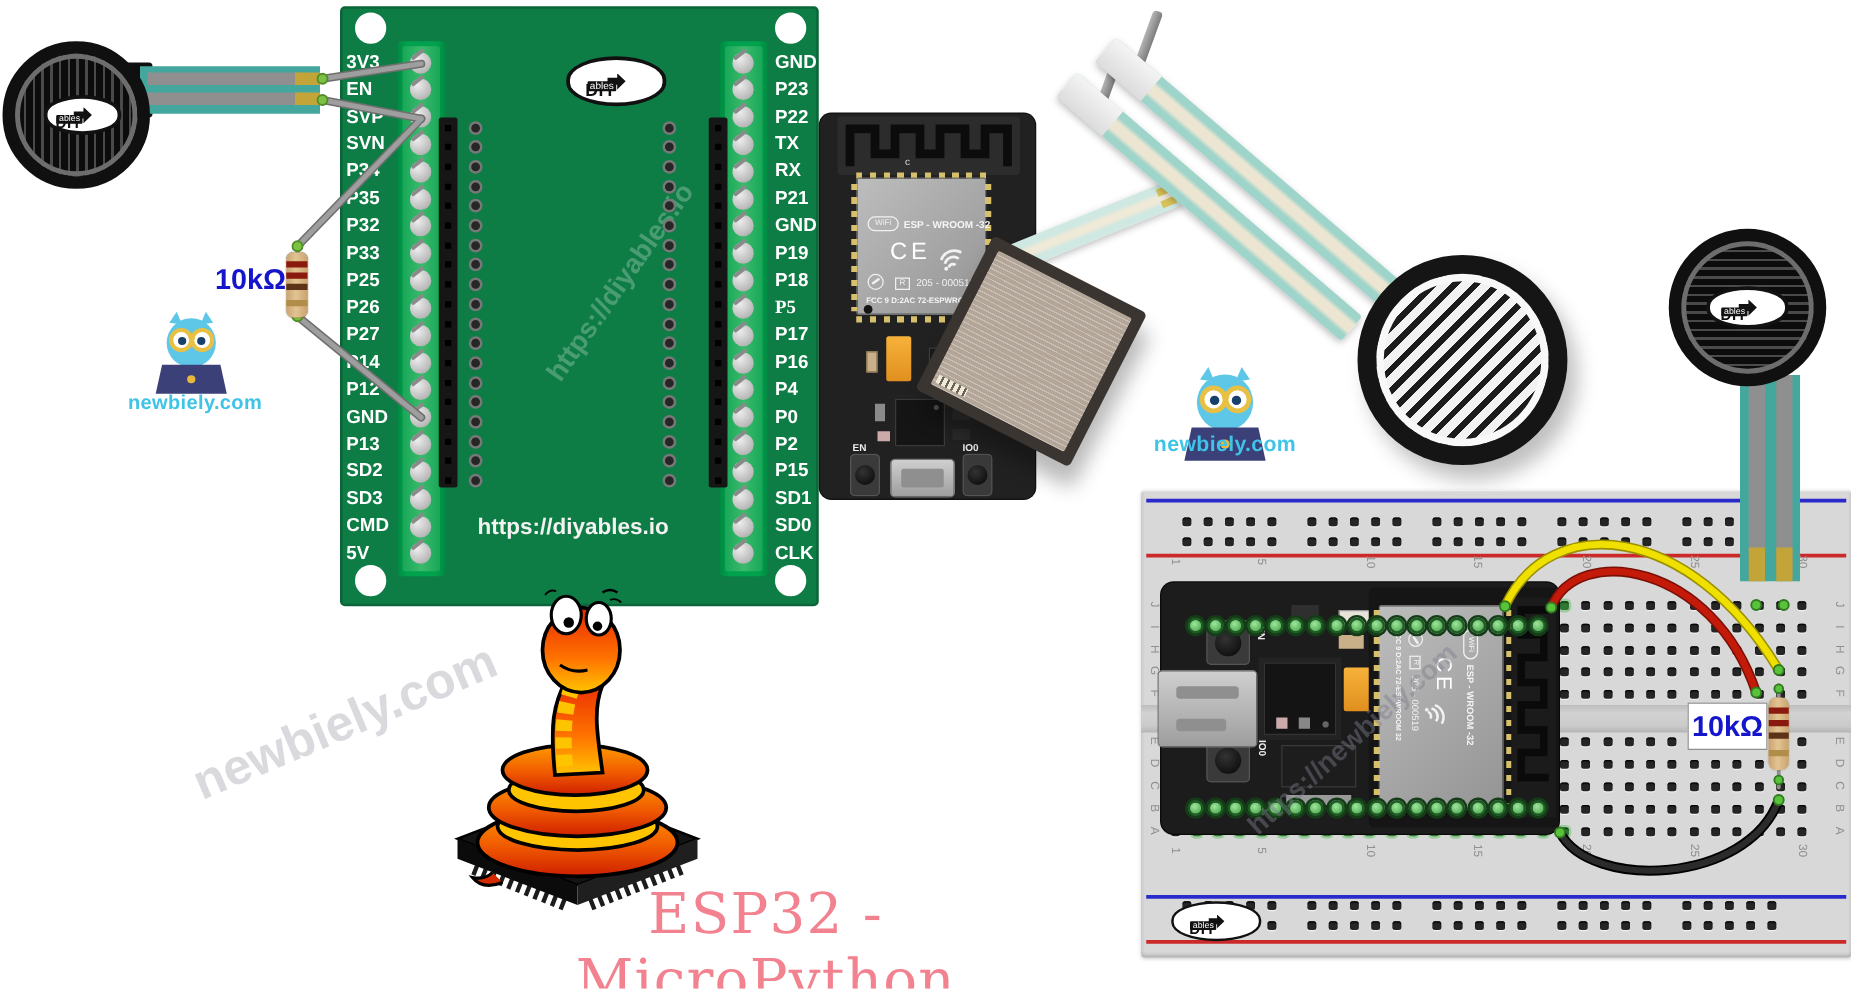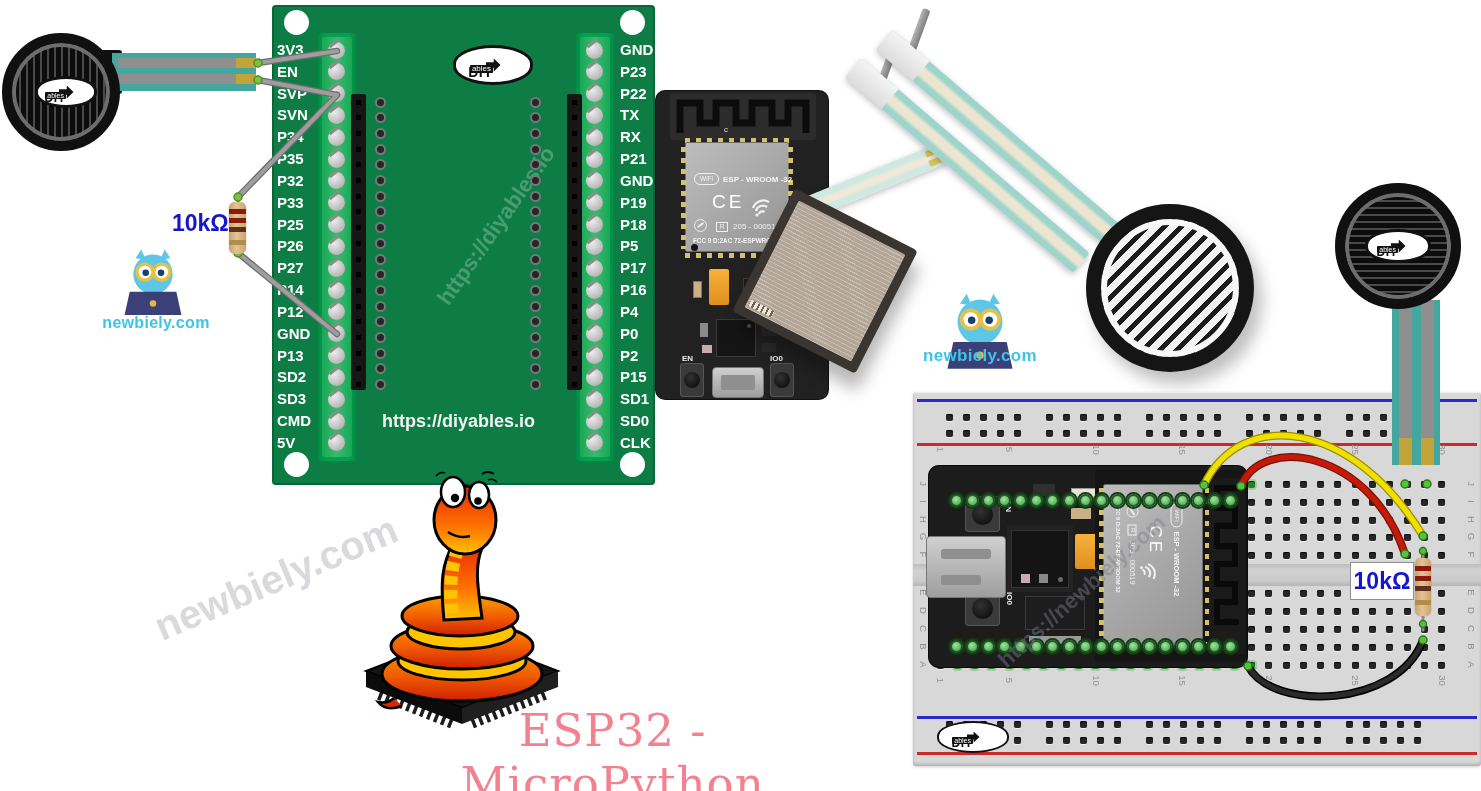--- a/index.html
+++ b/index.html
@@ -283,21 +283,21 @@
       </div>
       <div class="pinlabel" style="left: 5px; top: 210.64px; width: 40px; height: 18px;">P25</div>
       <div class="pinlabel" style="left: 348px; top: 210.64px; width: 40px; height: 18px;">P18</div>
       <div class="screw" style="left: 56px; top: 232.97px;">
         <div class="slot" style="left: 0px; top: 0px;"></div>
       </div>
       <div class="screw" style="left: 314px; top: 232.97px;">
         <div class="slot" style="left: 0px; top: 0px;"></div>
       </div>
       <div class="pinlabel" style="left: 5px; top: 232.47px; width: 40px; height: 18px;">P26</div>
-      <div class="pinlabel" style="left: 348px; top: 232.47px; width: 40px; height: 18px;">P5</div>
+      <div class="pinlabel" style="left: 348px; top: 232.47px; width: 40px; height: 18px; font-family: Liberation Serif, serif;">P5</div>
       <div class="screw" style="left: 56px; top: 254.8px;">
         <div class="slot" style="left: 0px; top: 0px;"></div>
       </div>
       <div class="screw" style="left: 314px; top: 254.8px;">
         <div class="slot" style="left: 0px; top: 0px;"></div>
       </div>
       <div class="pinlabel" style="left: 5px; top: 254.3px; width: 40px; height: 18px;">P27</div>
       <div class="pinlabel" style="left: 348px; top: 254.3px; width: 40px; height: 18px;">P17</div>
       <div class="screw" style="left: 56px; top: 276.63px;">
         <div class="slot" style="left: 0px; top: 0px;"></div>

